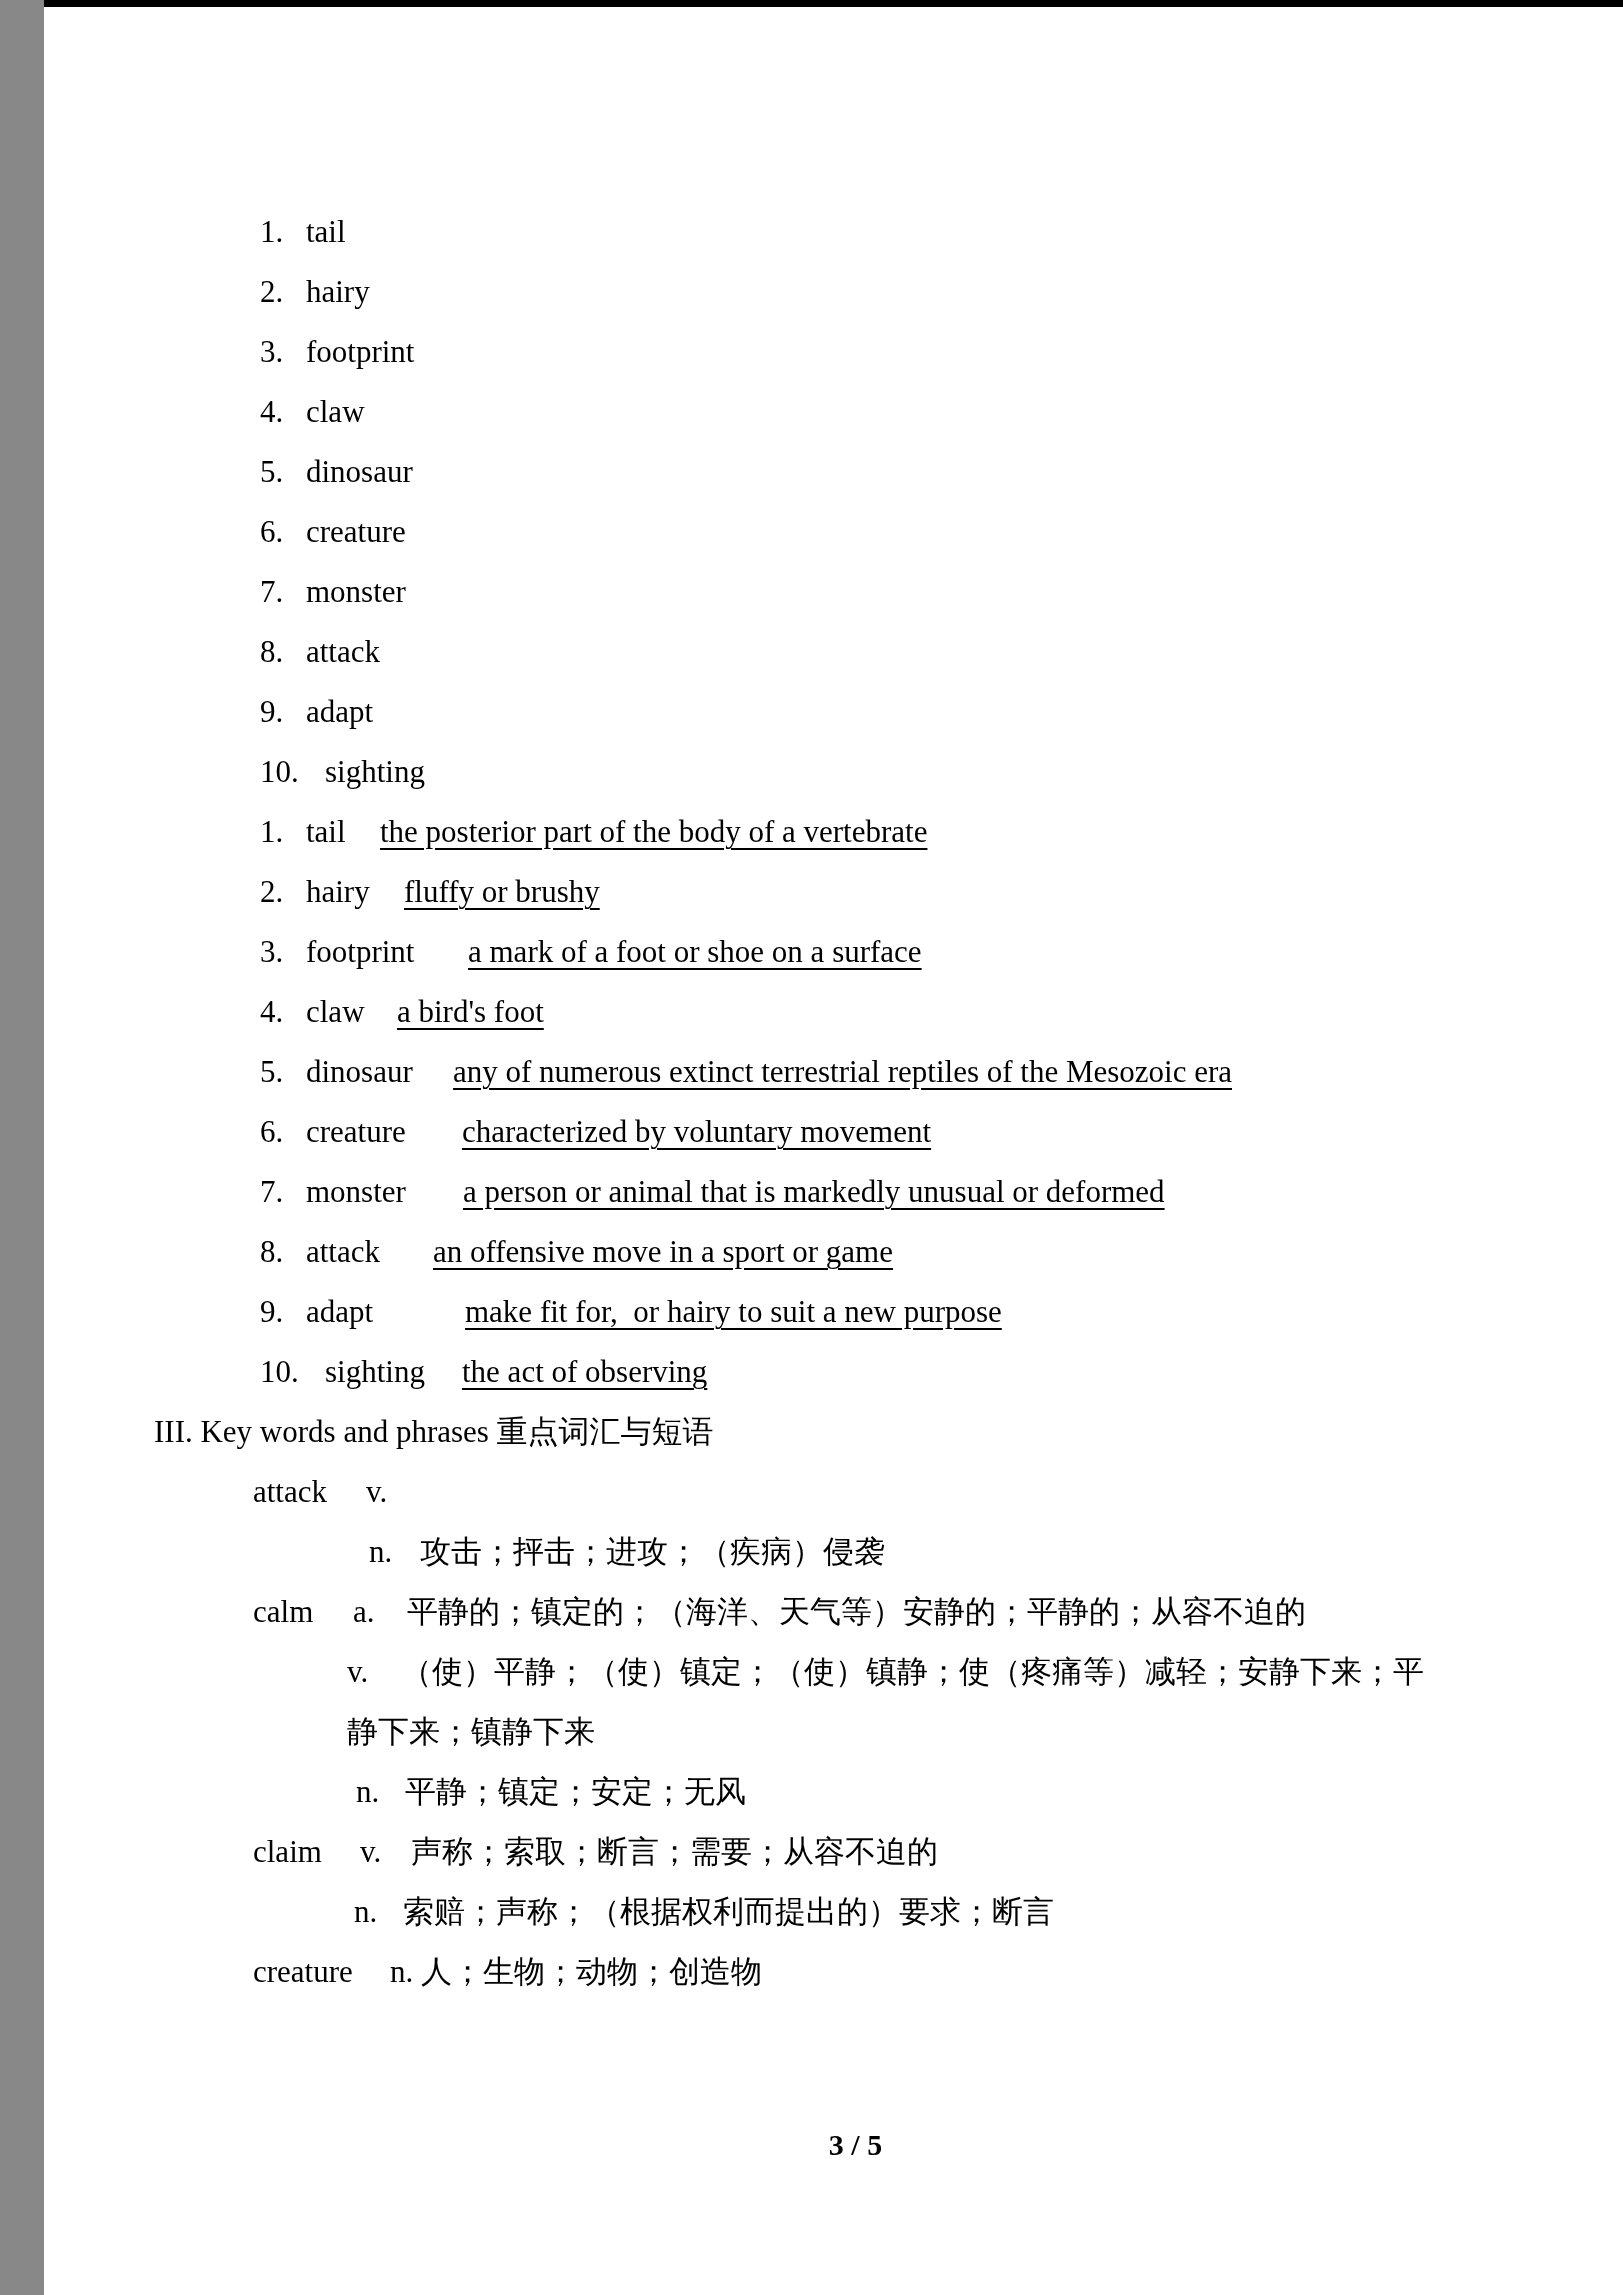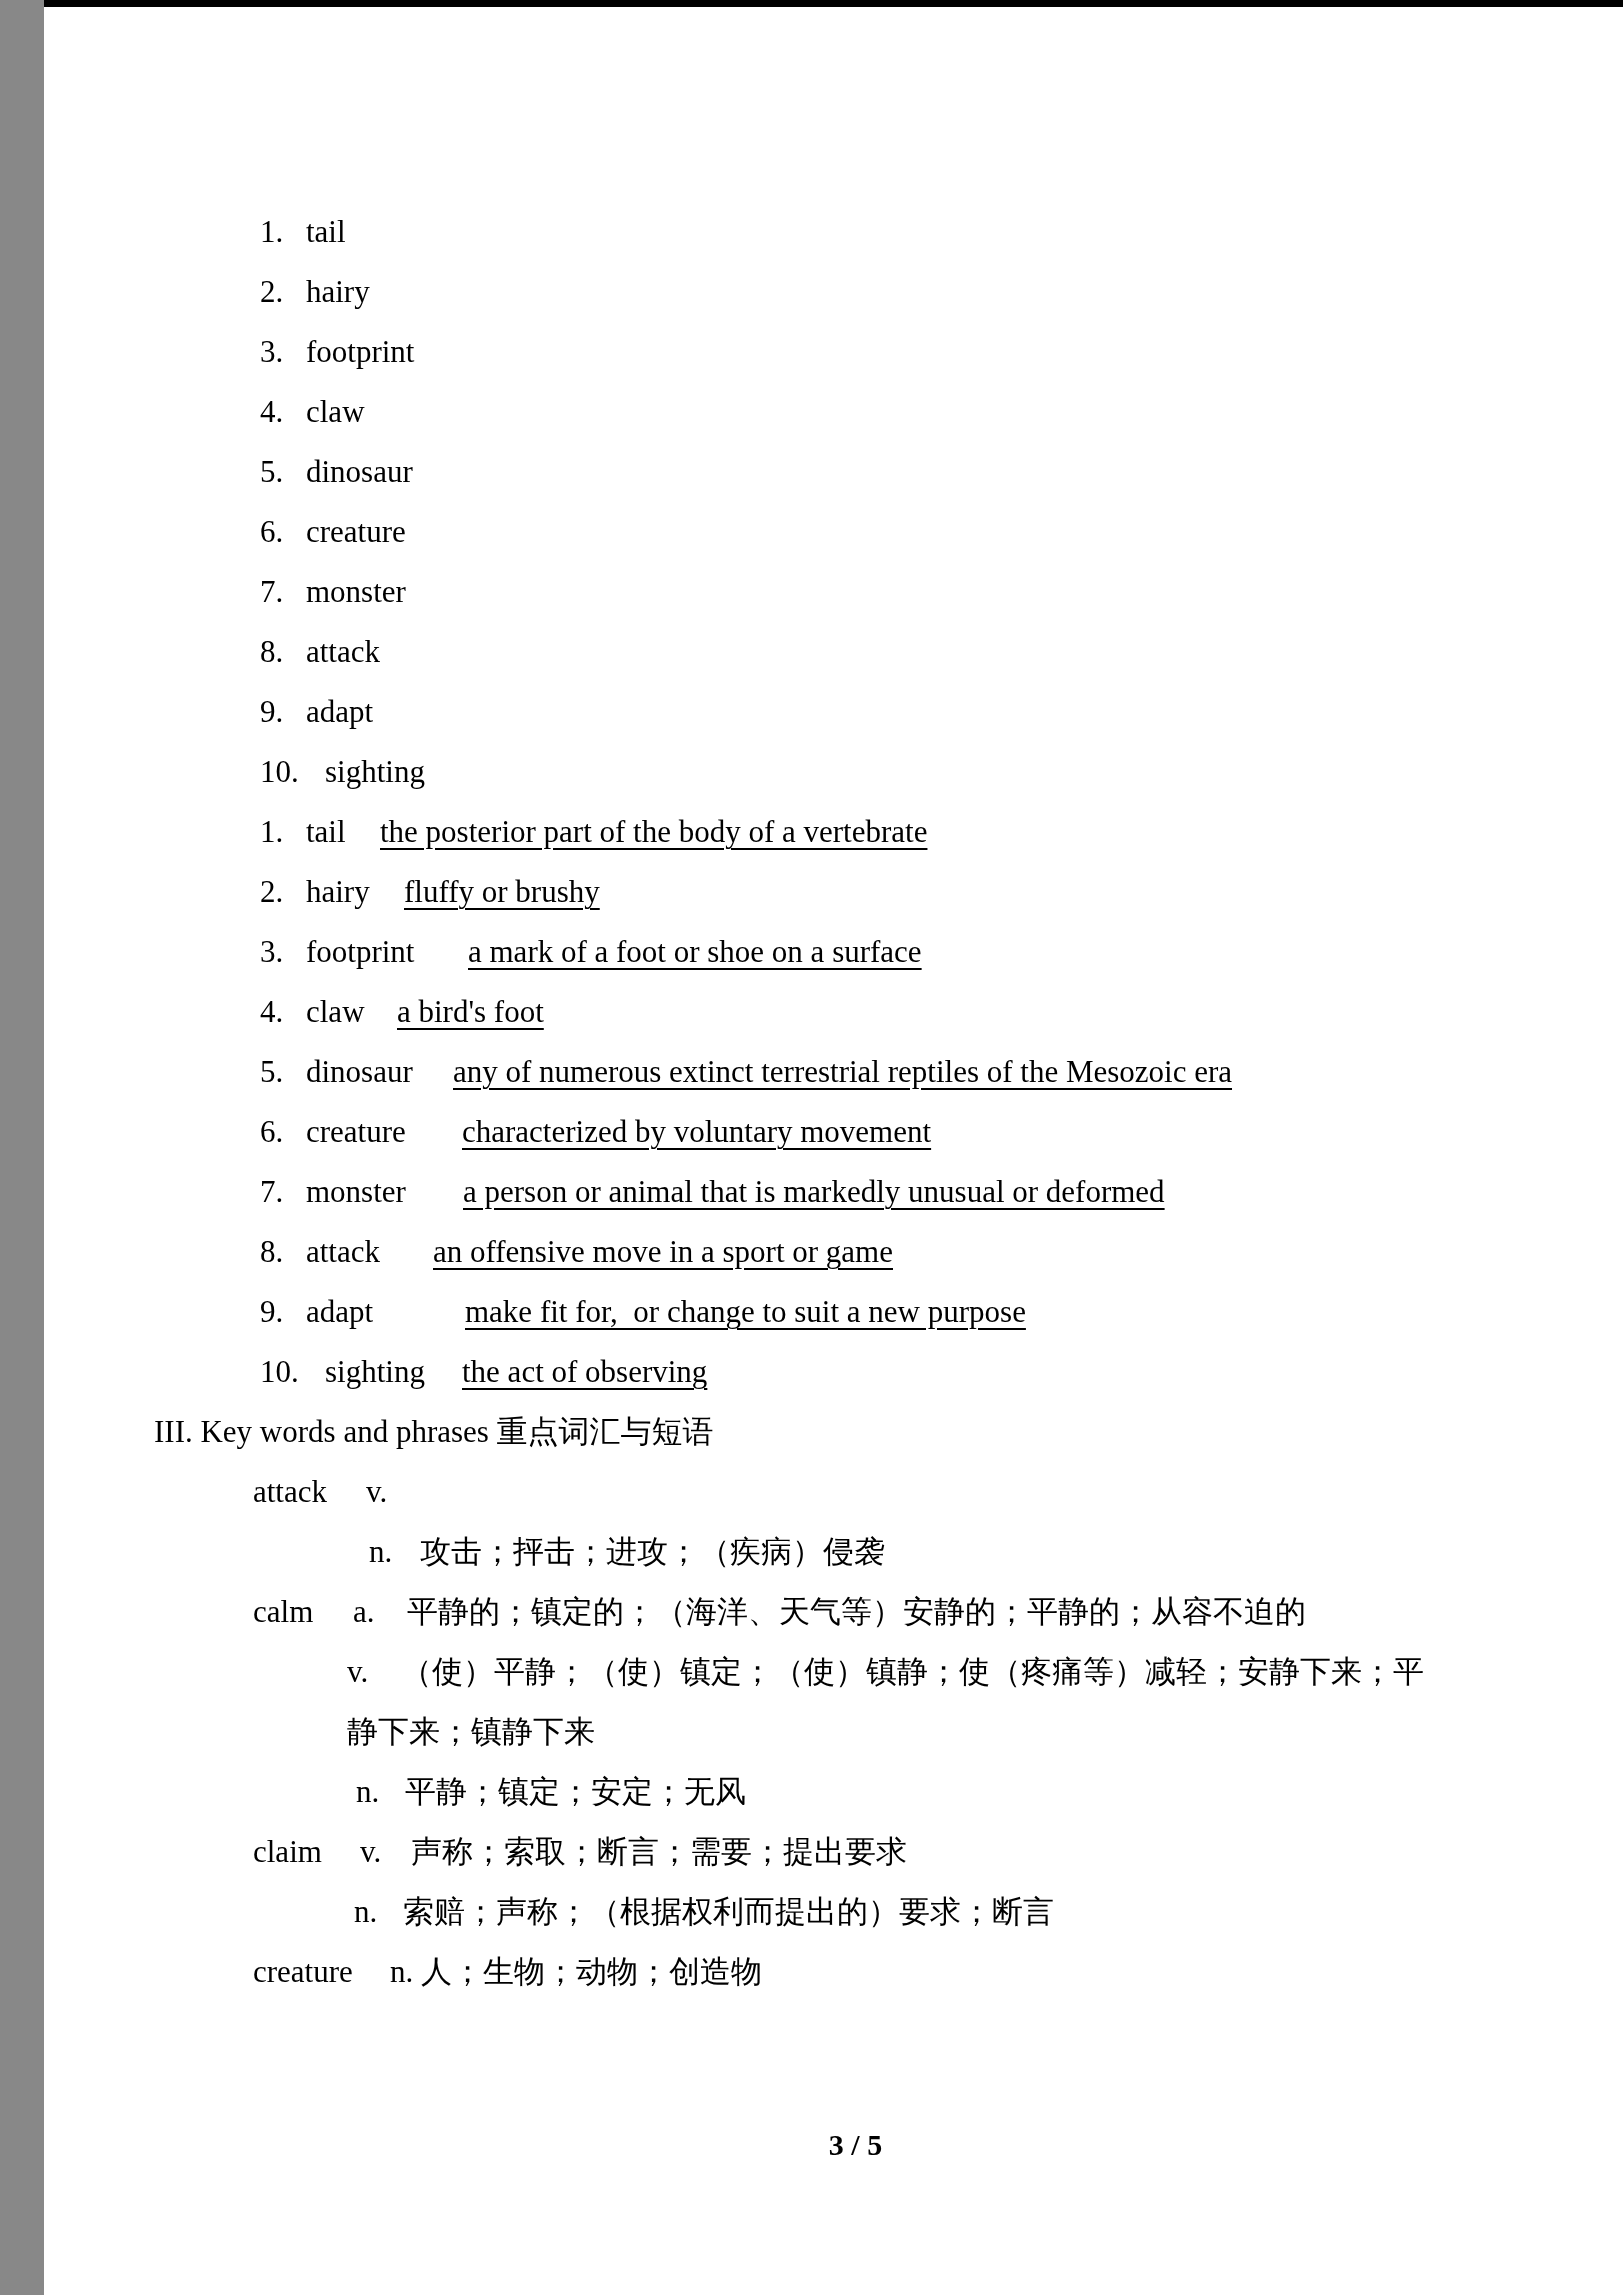--- a/index.html
+++ b/index.html
@@ -63,32 +63,32 @@
 
 
     <div class="line pl-list"><span class="num">1.</span><span>tail</span><span class="defabs eng-def" style="left:336px">the posterior part of the body of a vertebrate</span></div>
     <div class="line pl-list"><span class="num">2.</span><span>hairy</span><span class="defabs eng-def" style="left:360px">fluffy or brushy</span></div>
     <div class="line pl-list"><span class="num">3.</span><span>footprint</span><span class="defabs eng-def" style="left:424px">a mark of a foot or shoe on a surface</span></div>
     <div class="line pl-list"><span class="num">4.</span><span>claw</span><span class="defabs eng-def" style="left:353px">a bird's foot</span></div>
     <div class="line pl-list"><span class="num">5.</span><span>dinosaur</span><span class="defabs eng-def" style="left:409px">any of numerous extinct terrestrial reptiles of the Mesozoic era</span></div>
     <div class="line pl-list"><span class="num">6.</span><span>creature</span><span class="defabs eng-def" style="left:418px">characterized by voluntary movement</span></div>
     <div class="line pl-list"><span class="num">7.</span><span>monster</span><span class="defabs eng-def" style="left:419px">a person or animal that is markedly unusual or deformed</span></div>
     <div class="line pl-list"><span class="num">8.</span><span>attack</span><span class="defabs eng-def" style="left:389px">an offensive move in a sport or game</span></div>
-    <div class="line pl-list"><span class="num">9.</span><span>adapt</span><span class="defabs eng-def" style="left:421px">make fit for,  or change to suit a new purpose</span></div>
+    <div class="line pl-list"><span class="num">9.</span><span>adapt</span><span class="defabs eng-def" style="left:421px">make fit for,  or hairy to suit a new purpose</span></div>
     <div class="line pl-list"><span class="num wide">10.</span><span>sighting</span><span class="defabs eng-def" style="left:418px">the act of observing</span></div>
 
     <div class="line pl-head"><span>III. Key words and phrases 重点词汇与短语</span></div>
 
     <div class="line pl-dict"><span>attack</span><span class="defabs" style="left:322px">v.</span></div>
     <div class="line pl-dict"><span class="defabs" style="left:325px">n.</span><span class="defabs" style="left:376px">攻击；抨击；进攻；（疾病）侵袭</span></div>
     <div class="line pl-dict"><span>calm</span><span class="defabs" style="left:309px">a.</span><span class="defabs" style="left:363px">平静的；镇定的；（海洋、天气等）安静的；平静的；从容不迫的</span></div>
     <div class="line pl-dict"><span class="defabs" style="left:303px">v.</span><span class="defabs" style="left:357px">（使）平静；（使）镇定；（使）镇静；使（疼痛等）减轻；安静下来；平</span></div>
     <div class="line pl-dict"><span class="defabs" style="left:303px">静下来；镇静下来</span></div>
     <div class="line pl-dict"><span class="defabs" style="left:312px">n.</span><span class="defabs" style="left:361px">平静；镇定；安定；无风</span></div>
-    <div class="line pl-dict"><span>claim</span><span class="defabs" style="left:316px">v.</span><span class="defabs" style="left:367px">声称；索取；断言；需要；提出要求</span></div>
+    <div class="line pl-dict"><span>claim</span><span class="defabs" style="left:316px">v.</span><span class="defabs" style="left:367px">声称；索取；断言；需要；从容不迫的</span></div>
     <div class="line pl-dict"><span class="defabs" style="left:310px">n.</span><span class="defabs" style="left:359px">索赔；声称；（根据权利而提出的）要求；断言</span></div>
     <div class="line pl-dict"><span>creature</span><span class="defabs" style="left:346px">n.</span><span class="defabs" style="left:377px">人；生物；动物；创造物</span></div>
 
   </div>
 
   <div class="footer">3 / 5</div>
 </div>
 
 
 </body></html>

